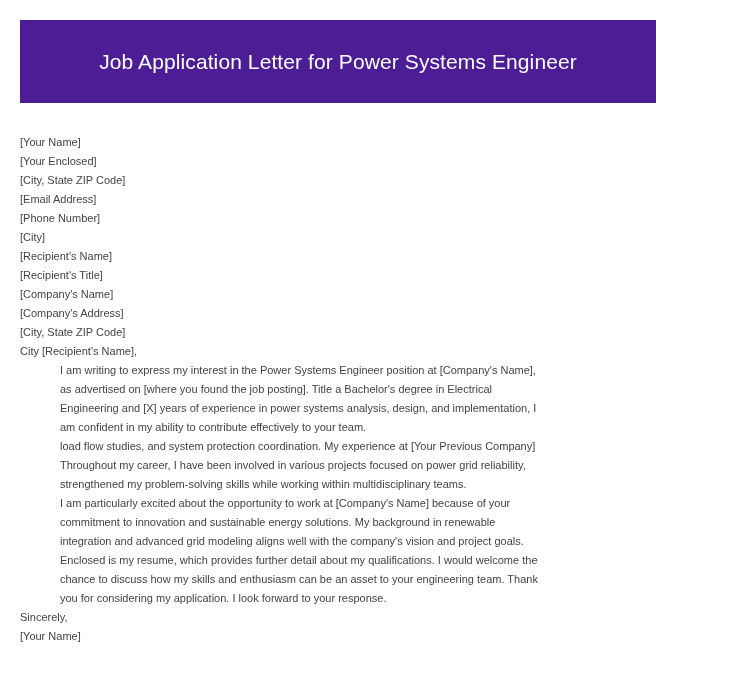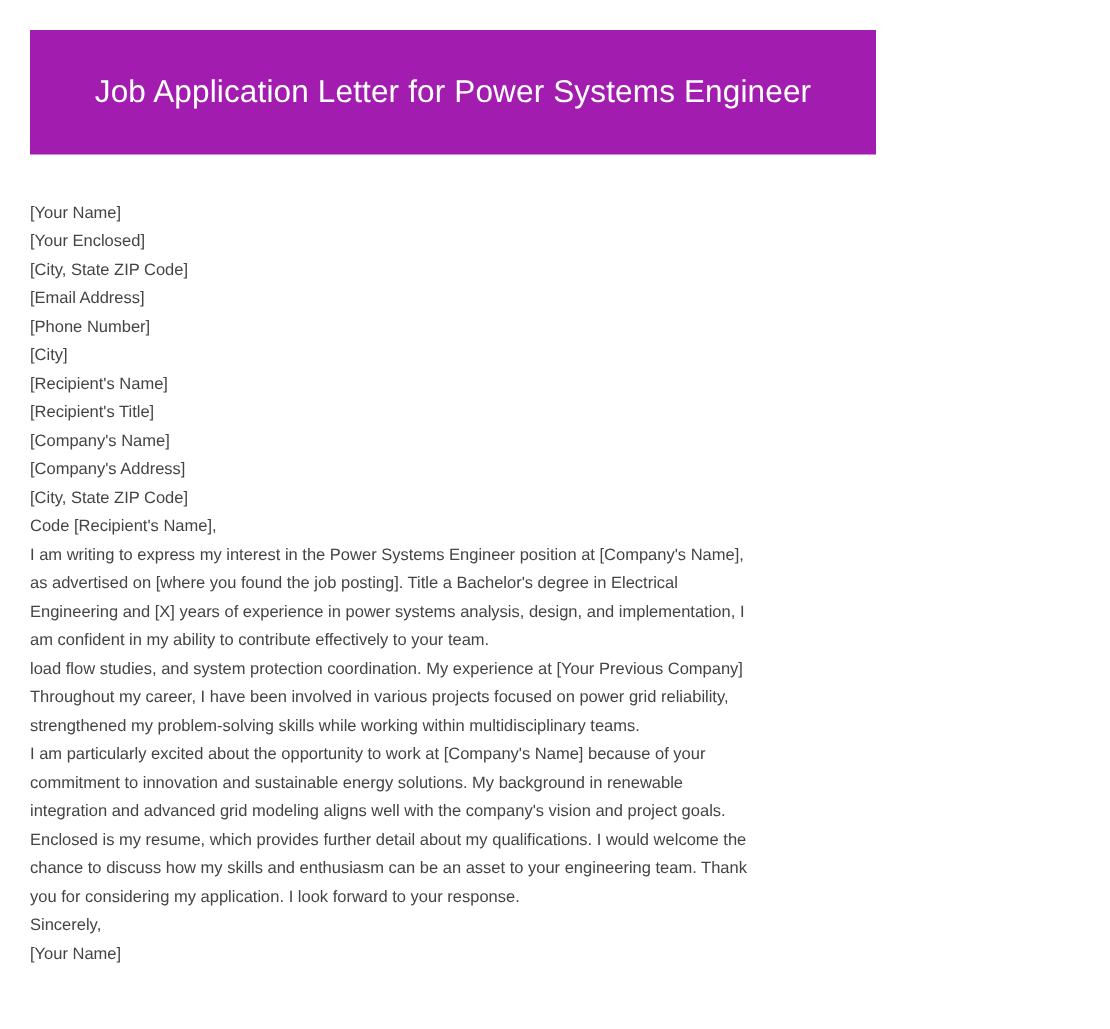--- a/index.html
+++ b/index.html
@@ -11,23 +11,23 @@
       width: 740px;
       height: 686px;
       overflow: hidden;
       font-family: "Liberation Sans", "DejaVu Sans", sans-serif;
       color: #444444;
     }
     .header {
       position: absolute;
       left: 20px;
       top: 20px;
-      width: 564px;
+      width: 636px;
       height: 83px;
-      background: #a21caf;
+      background: #4c1d95;
       display: flex;
       align-items: center;
       justify-content: center;
     }
     .header-title {
       color: #ffffff;
       font-size: 21px;
       font-weight: normal;
       letter-spacing: 0.1px;
       margin: 0;
@@ -39,20 +39,21 @@
       width: 702px;
       font-size: 11px;
       line-height: 19px;
     }
     .line {
       display: block;
       white-space: nowrap;
     }
     .para {
       display: block;
+      margin-left: 40px;
     }
     .para .line {
       white-space: nowrap;
     }
   </style>
 </head>
 <body>
 
 <div class="header">
   <h1 class="header-title">Job Application Letter for Power Systems Engineer</h1>
@@ -67,21 +68,21 @@
     <span class="line">[Phone Number]</span>
     <span class="line">[City]</span>
   </div>
   <div>
     <span class="line">[Recipient's Name]</span>
     <span class="line">[Recipient's Title]</span>
     <span class="line">[Company's Name]</span>
     <span class="line">[Company's Address]</span>
     <span class="line">[City, State ZIP Code]</span>
   </div>
-  <span class="line">Code [Recipient's Name],</span>
+  <span class="line">City [Recipient's Name],</span>
 
   <div class="para">
     <span class="line">I am writing to express my interest in the Power Systems Engineer position at [Company's Name],</span>
     <span class="line">as advertised on [where you found the job posting]. Title a Bachelor's degree in Electrical</span>
     <span class="line">Engineering and [X] years of experience in power systems analysis, design, and implementation, I</span>
     <span class="line">am confident in my ability to contribute effectively to your team.</span>
   </div>
 
   <div class="para">
     <span class="line">load flow studies, and system protection coordination. My experience at [Your Previous Company]</span>

